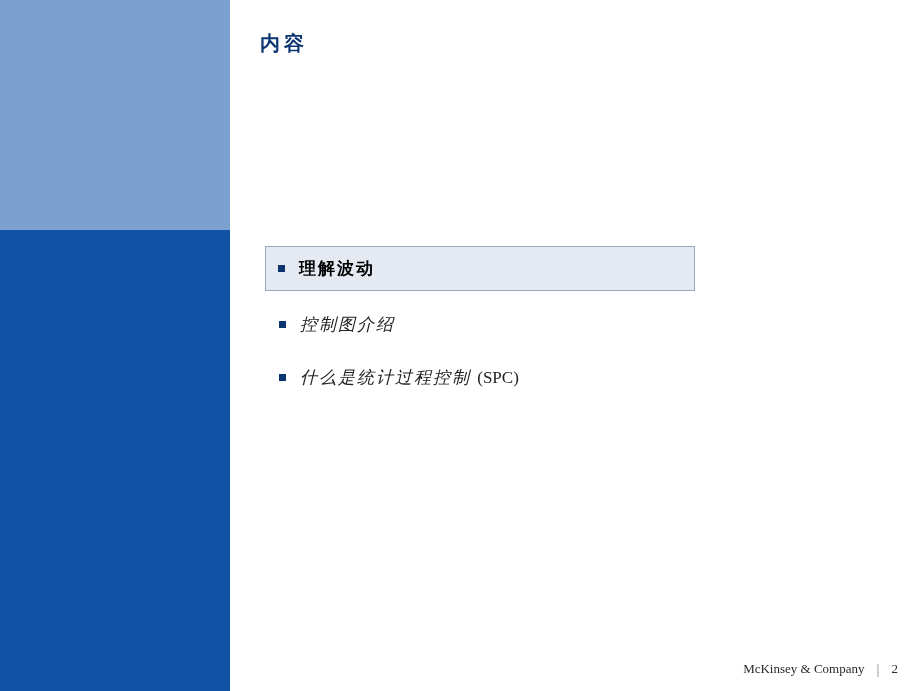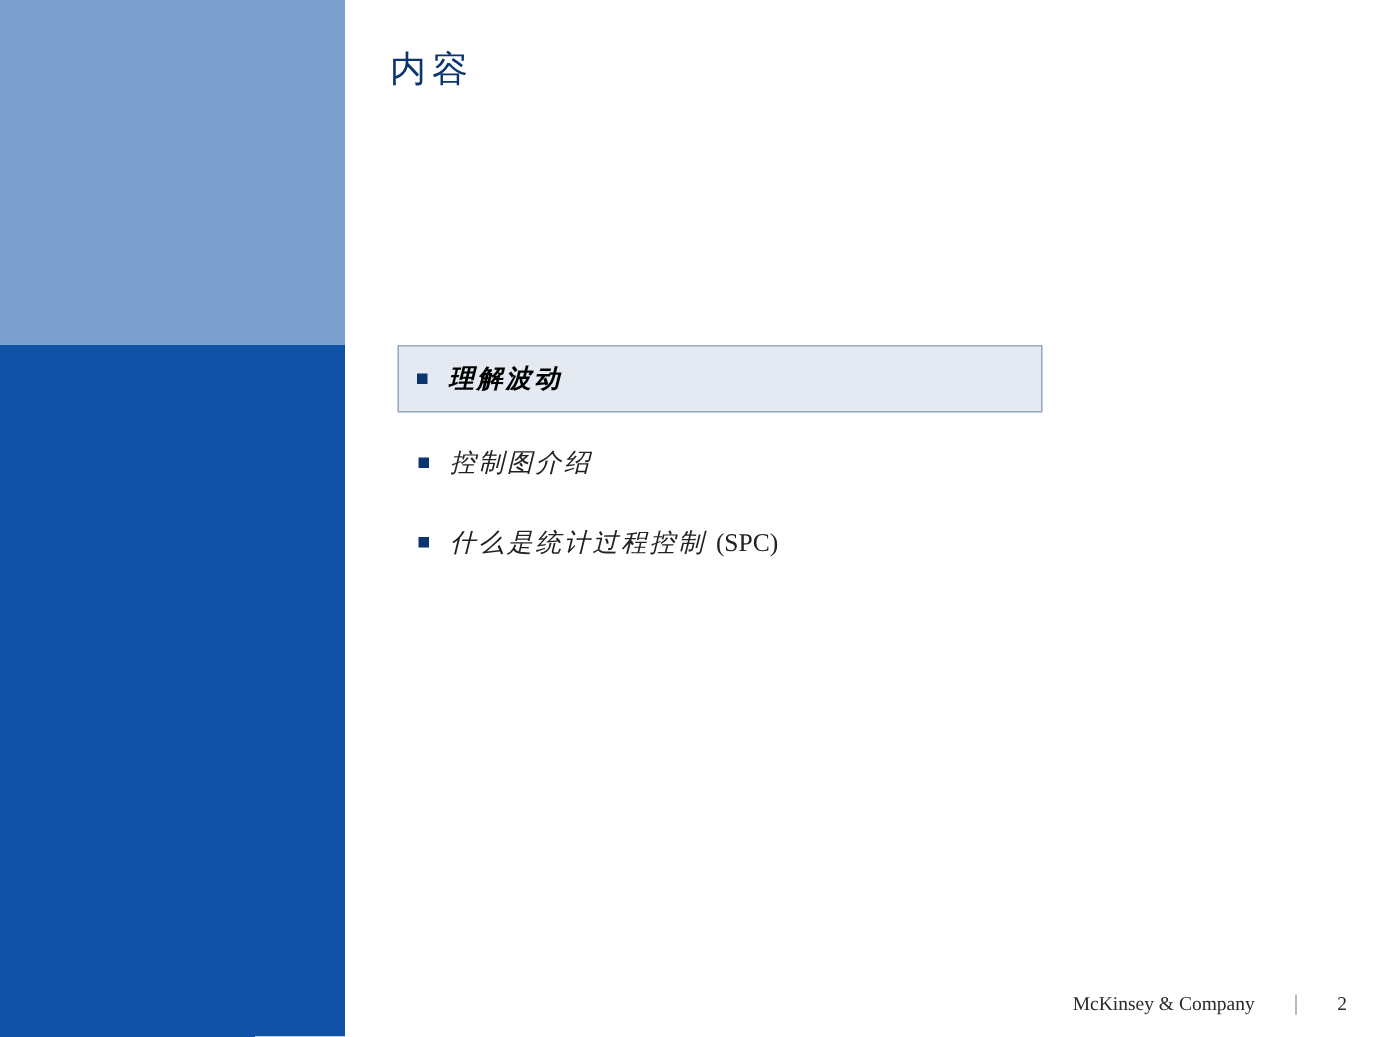--- a/index.html
+++ b/index.html
@@ -22,44 +22,44 @@
       position: absolute;
       left: 0;
       top: 230px;
       width: 230px;
       height: 461px;
     }
     .title {
       position: absolute;
       left: 260px;
       top: 30px;
-      font-size: 24px;
-      font-weight: normal;
+      font-size: 20px;
+      font-weight: bold;
       letter-spacing: 4px;
     }
     .content {
       position: absolute;
       left: 265px;
       top: 230px;
       width: 430px;
     }
     .item {
       display: flex;
       align-items: center;
       padding: 8px 10px;
       margin-bottom: 14px;
       font-size: 17px;
       letter-spacing: 2px;
     }
     .item.highlighted {
       background: #e4e9f2;
       border: 1px solid #9aa8bf;
       font-weight: bold;
-      font-style: italic;
       padding: 10px 12px;
+      margin-top: 16px;
     }
     .item.normal {
       font-style: italic;
       color: #222;
     }
     .bullet {
       width: 7px;
       height: 7px;
       margin-right: 14px;
       flex-shrink: 0;
@@ -74,21 +74,21 @@
     }
     .footer {
       position: absolute;
       right: 22px;
       bottom: 14px;
       font-family: "Times New Roman", Georgia, serif;
       font-size: 13px;
       color: #2a2a2a;
       display: flex;
       align-items: center;
-      gap: 26px;
+      gap: 12px;
     }
     .divider {
       color: #888;
       font-size: 15px;
       line-height: 1;
     }
   </style>
 </head>
 <body>
 

